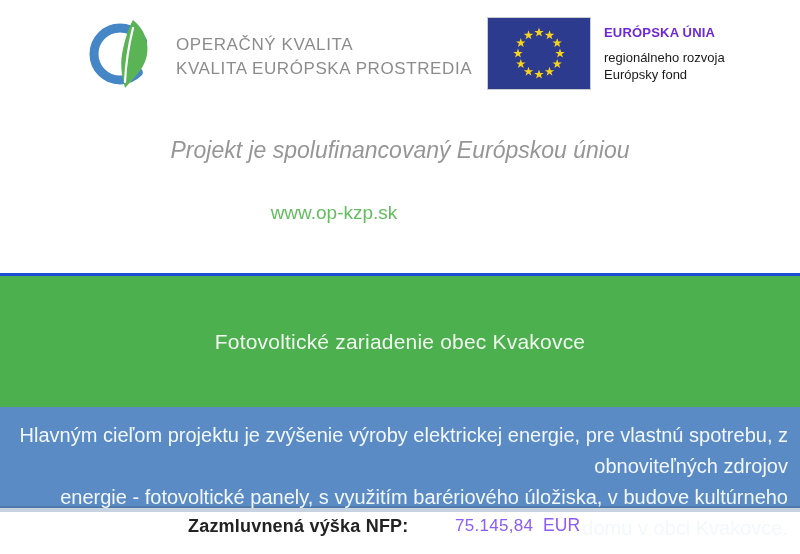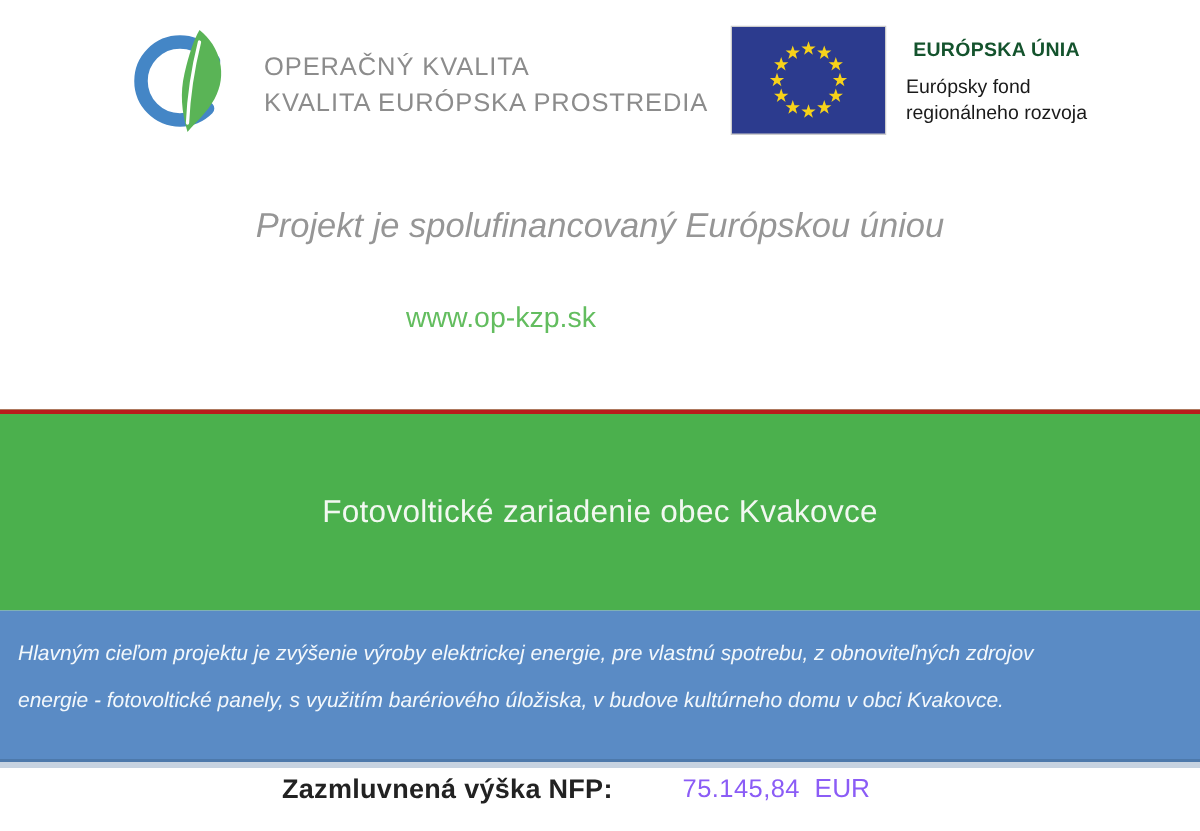--- a/index.html
+++ b/index.html
@@ -26,22 +26,22 @@
   }
 
   
   .eu-block {
     position:absolute; left:487px; top:17px;
     display:flex; gap:13px;
   }
   .eu-flag { width:104px; height:73px; display:block; }
   .eu-text { padding-top:8px; }
   .eu-title {
-    font-size:13px; font-weight:bold; color:#14532d;
-    letter-spacing:0.2px; margin-bottom:9px; white-space:nowrap;text-align:center;
+    font-size:13px; font-weight:bold; color:#6d28d9;
+    letter-spacing:0.2px; margin-bottom:9px; white-space:nowrap;
   }
   .eu-sub {
     font-size:13px; color:#1a1a1a; line-height:17px; white-space:nowrap;
   }
 
   
   .subtitle {
     position:absolute; top:137px; left:0; width:800px;
     text-align:center;
     font-style:italic;
@@ -54,21 +54,21 @@
     color:#63bd5f;
     font-size:19px;
     text-decoration:none;
     display:block;
   }
 
   
   .banner-green {
     position:absolute; top:273px; left:0; width:800px; height:131px;
     background:#4bb04d;
-    border-top:3px solid #b91c1c;
+    border-top:3px solid #1d4ed8;
     box-sizing:content-box;
     display:flex; align-items:center; justify-content:center;
   }
   .banner-green-title {
     color:#f2f8f1;
     font-size:21px;
     letter-spacing:0.2px;
     text-align:center;
   }
 
@@ -76,25 +76,24 @@
   .banner-blue {
     position:absolute; top:407px; left:0; width:800px; height:99px;
     background:#5a8bc5;
     border-bottom:2px solid #4d79ab;
     box-shadow:0 4px 0 rgba(189,203,220,0.85);
     box-sizing:content-box;
   }
   .banner-blue-text {
     margin-top:13px;
     color:#f3f8fc;
-    font-size:14px;
+    font-size:20px;
     line-height:31px;
-    text-align:left;
+    text-align:right;
     padding:0 12px;
-    font-style:italic;
   }
 
   
   .funding-label {
     position:absolute; left:188px; top:516px;
     font-size:18px; font-weight:bold; color:#222;
     letter-spacing:0.2px;
   }
   .funding-value {
     position:absolute; left:455px; top:515px;
@@ -141,22 +140,22 @@
         <use href="#st" x="52" y="57.5"></use>
         <use href="#st" x="41.5" y="54.7"></use>
         <use href="#st" x="33.8" y="47"></use>
         <use href="#st" x="31" y="36.5"></use>
         <use href="#st" x="33.8" y="26"></use>
         <use href="#st" x="41.5" y="18.3"></use>
       </svg>
     </span>
     <div class="eu-text">
       <div class="eu-title">EURÓPSKA ÚNIA</div>
+      <div class="eu-sub">regionálneho rozvoja</div>
       <div class="eu-sub">Európsky fond</div>
-      <div class="eu-sub">regionálneho rozvoja</div>
     </div>
   </div>
 
   <div class="subtitle">Projekt je spolufinancovaný Európskou úniou</div>
 
   <a class="website" href="#">www.op-kzp.sk</a>
 
   <div class="banner-green">
     <div class="banner-green-title">Fotovoltické zariadenie obec Kvakovce</div>
   </div>

